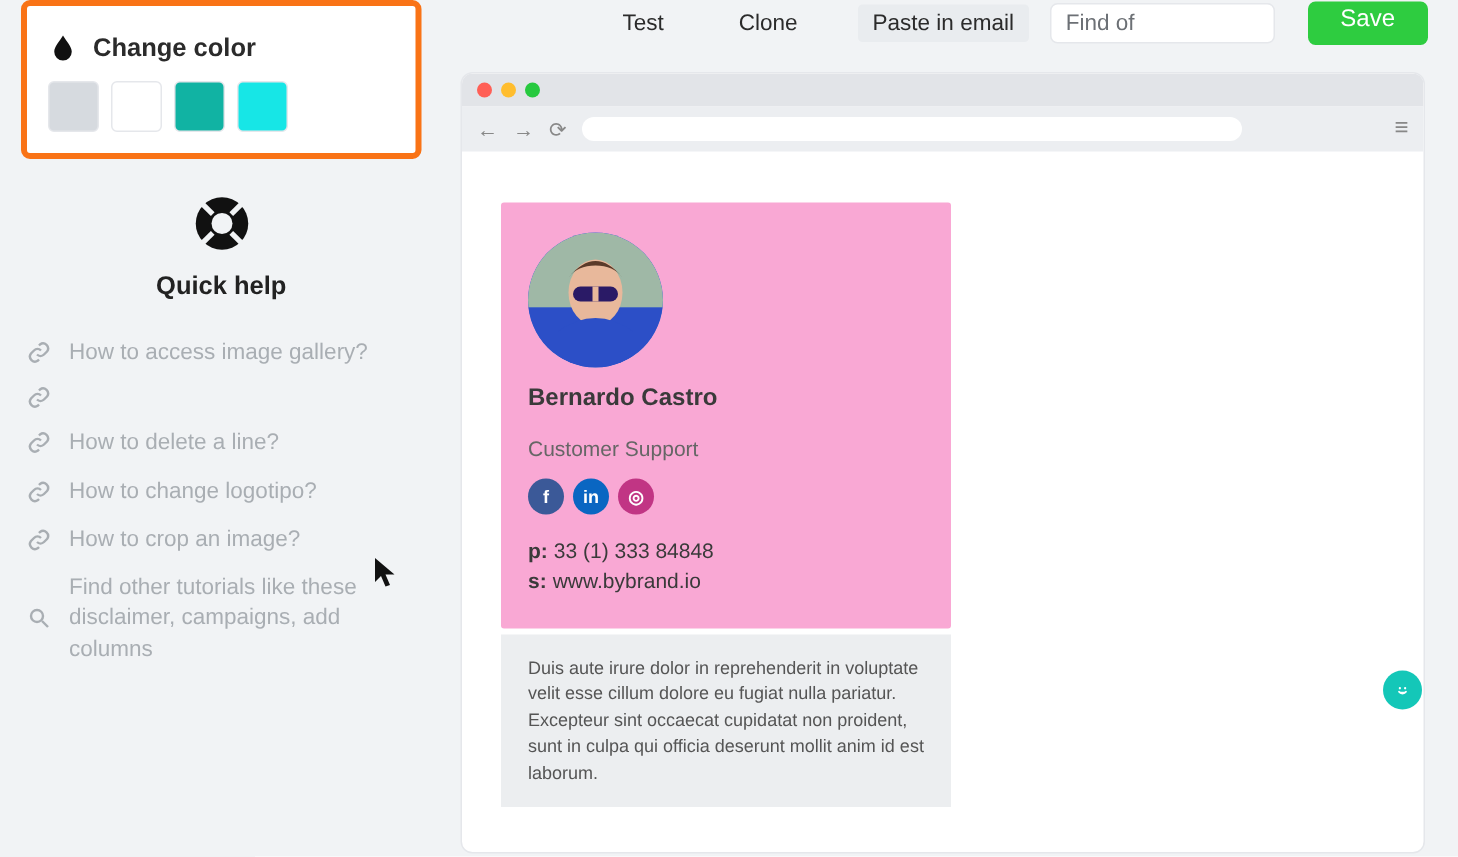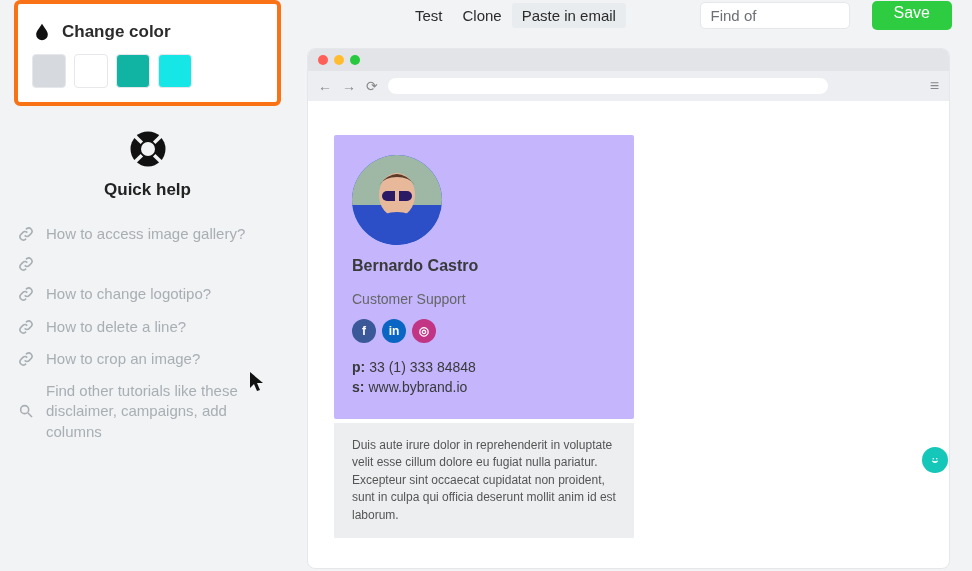--- a/index.html
+++ b/index.html
@@ -27,39 +27,39 @@
   .help-list { margin-top:18px; padding:0 4px; }
   .help-row { display:flex; gap:10px; align-items:center; padding:6px 0; }
   .help-row .glyph { width:18px; color:#a9aeb3; flex-shrink:0; }
   .help-row .glyph svg{display:block;}
   .help-link { color:#a9aeb3; font-size:15px; text-align:left; line-height:1.35; cursor:pointer; }
 
   
   .main { flex:1; position:relative; }
 
   .topbar { display:flex; align-items:center; gap:12px; height:30px; padding-right:20px; }
-  .tabs { display:flex; margin-left:110px; }
+  .tabs { display:flex; gap:30px; margin-left:110px; }
   .tab { color:#2b2b2b; font-size:15px; padding:4px 10px; cursor:pointer; }
   .tab.active { background:#e9ecef; border-radius:3px; }
   .copy-of { margin-left:auto; background:#fff; border:1px solid #e5e7eb; border-radius:5px; padding:4px 10px; color:#6c7075; font-size:15px; width:150px; }
   .save-btn { background:#2ecc40; color:#fff; border:none; border-radius:5px; padding:3px 22px 8px; font-size:16px; cursor:pointer; margin-left:10px; }
 
   
   .browser { background:#fff; border:1px solid #e5e7eb; border-radius:8px; margin:18px 22px 0 12px; overflow:hidden; }
   .bw-header { background:#e2e4e8; padding:6px 10px; display:flex; align-items:center; gap:6px; }
   .dot{width:10px;height:10px;border-radius:50%;}
   .d-red{background:#ff5f56;} .d-yel{background:#ffbd2e;} .d-grn{background:#27c93f;}
   .bw-nav { background:#eceef1; padding:6px 10px; display:flex; align-items:center; gap:10px; }
   .nav-ic{color:#888;font-size:14px;}
   .url-bar{flex:1; background:#fff; height:16px; border-radius:8px; max-width:440px;}
   .ham{margin-left:auto;color:#888;}
 
   .email-body { padding:34px 26px 30px; min-height:420px; position:relative; }
 
-  .sig-card { background:#c4b5fd; width:300px; padding:20px 18px; border-radius:2px; }
+  .sig-card { background:#f9a8d4; width:300px; padding:20px 18px; border-radius:2px; }
   .avatar { width:90px; height:90px; border-radius:50%; overflow:hidden; background:#3b6fcf; position:relative; }
   .avatar svg{position:absolute;inset:0;}
   .sig-name { margin-top:12px; font-weight:700; color:#3a3a3a; font-size:16px; }
   .sig-role { color:#666; font-size:14px; margin-top:16px; }
 
   .socials { display:flex; gap:6px; margin-top:12px; }
   .soc { width:24px; height:24px; border-radius:50%; display:flex; align-items:center; justify-content:center; }
   .fb{background:#3b5998;} .li{background:#0a66c2;} .ig{background:#c13584;}
   .soc span{color:#fff;font-weight:700;font-size:12px;font-family:Arial;}
 
@@ -129,29 +129,29 @@
               <path fill="none" stroke="#a9aeb3" stroke-width="2.4" d="M10 14a5 5 0 007 0l3-3a5 5 0 00-7-7l-1 1M14 10a5 5 0 00-7 0l-3 3a5 5 0 007 7l1-1"></path>
             </svg>
           </span>
       </div>
       <div class="help-row">
         <span class="glyph">
             <svg width="16" height="16" viewBox="0 0 24 24">
               <path fill="none" stroke="#a9aeb3" stroke-width="2.4" d="M10 14a5 5 0 007 0l3-3a5 5 0 00-7-7l-1 1M14 10a5 5 0 00-7 0l-3 3a5 5 0 007 7l1-1"></path>
             </svg>
           </span>
+        <span class="help-link">How to delete a line?</span>
+      </div>
+      <div class="help-row">
+        <span class="glyph">
+            <svg width="16" height="16" viewBox="0 0 24 24">
+              <path fill="none" stroke="#a9aeb3" stroke-width="2.4" d="M10 14a5 5 0 007 0l3-3a5 5 0 00-7-7l-1 1M14 10a5 5 0 00-7 0l-3 3a5 5 0 007 7l1-1"></path>
+            </svg>
+          </span>
         <span class="help-link">How to change logotipo?</span>
-      </div>
-      <div class="help-row">
-        <span class="glyph">
-            <svg width="16" height="16" viewBox="0 0 24 24">
-              <path fill="none" stroke="#a9aeb3" stroke-width="2.4" d="M10 14a5 5 0 007 0l3-3a5 5 0 00-7-7l-1 1M14 10a5 5 0 00-7 0l-3 3a5 5 0 007 7l1-1"></path>
-            </svg>
-          </span>
-        <span class="help-link">How to delete a line?</span>
       </div>
       <div class="help-row">
         <span class="glyph">
             <svg width="16" height="16" viewBox="0 0 24 24">
               <path fill="none" stroke="#a9aeb3" stroke-width="2.4" d="M10 14a5 5 0 007 0l3-3a5 5 0 00-7-7l-1 1M14 10a5 5 0 00-7 0l-3 3a5 5 0 007 7l1-1"></path>
             </svg>
           </span>
         <span class="help-link">How to crop an image?</span>
       </div>
       <div class="help-row">

